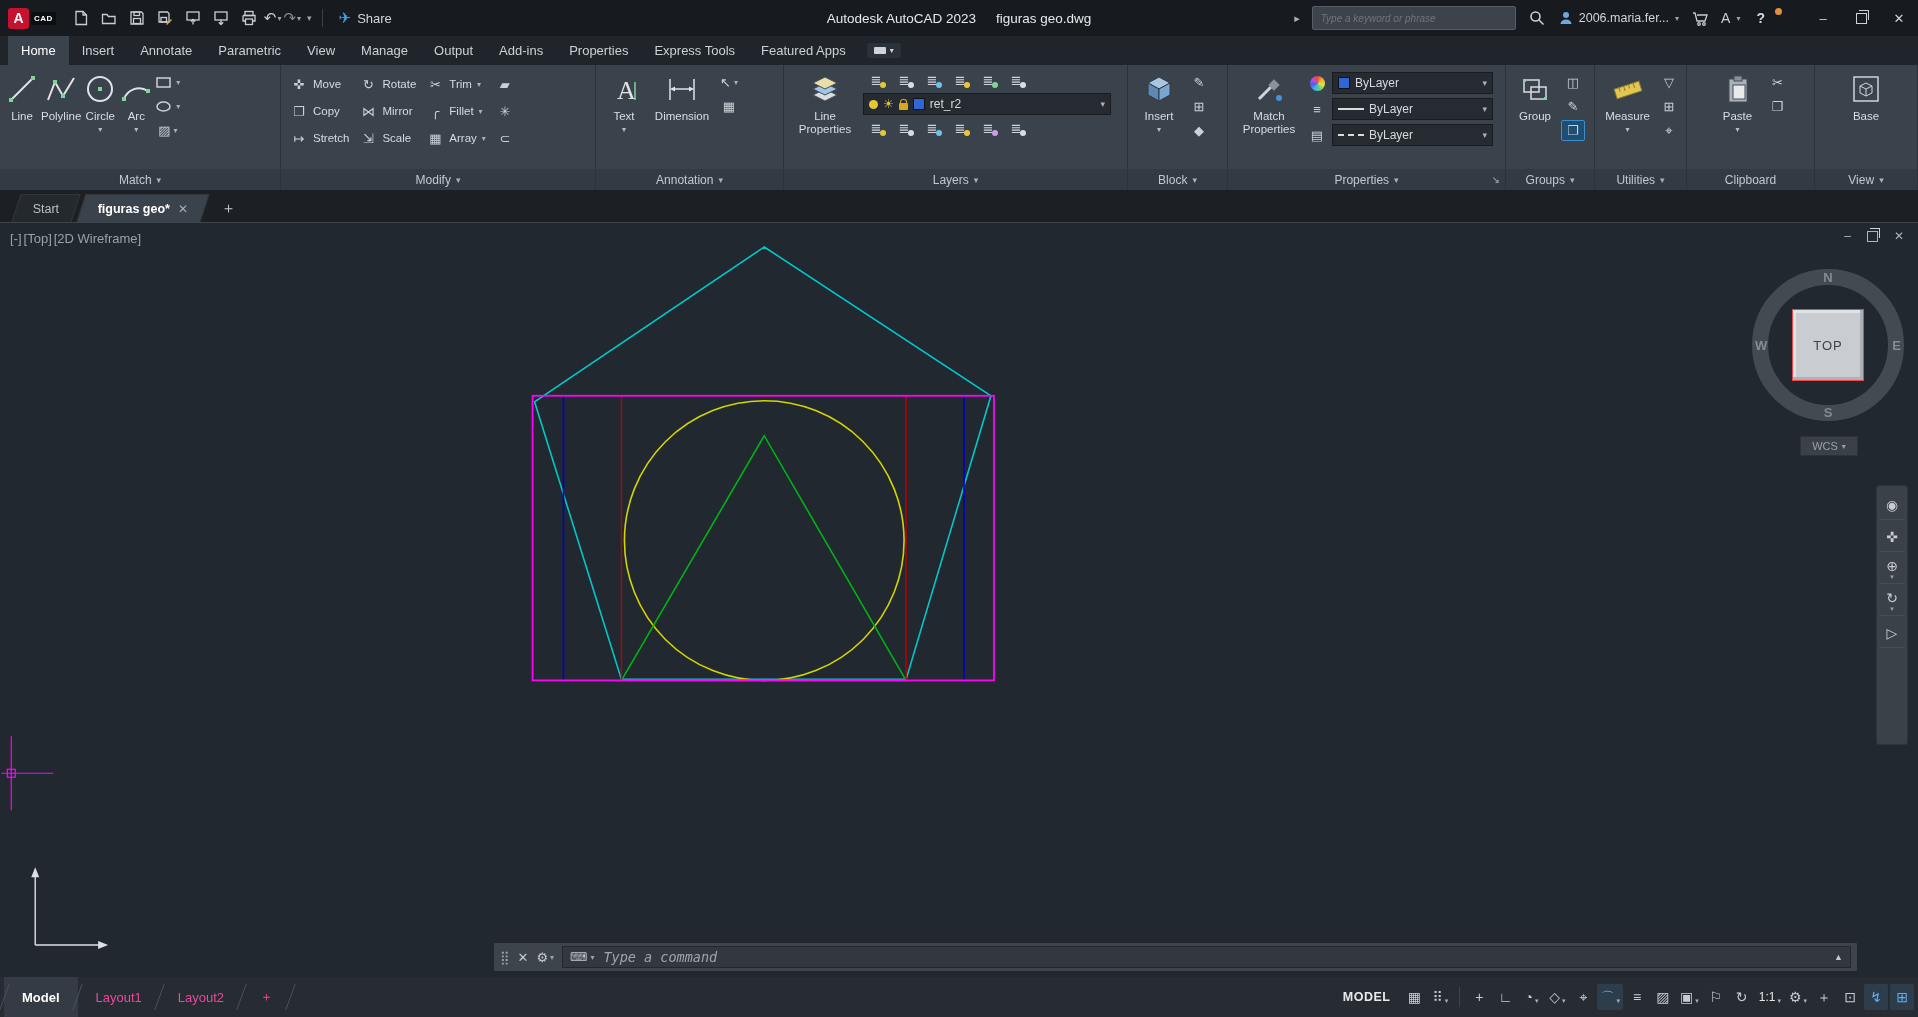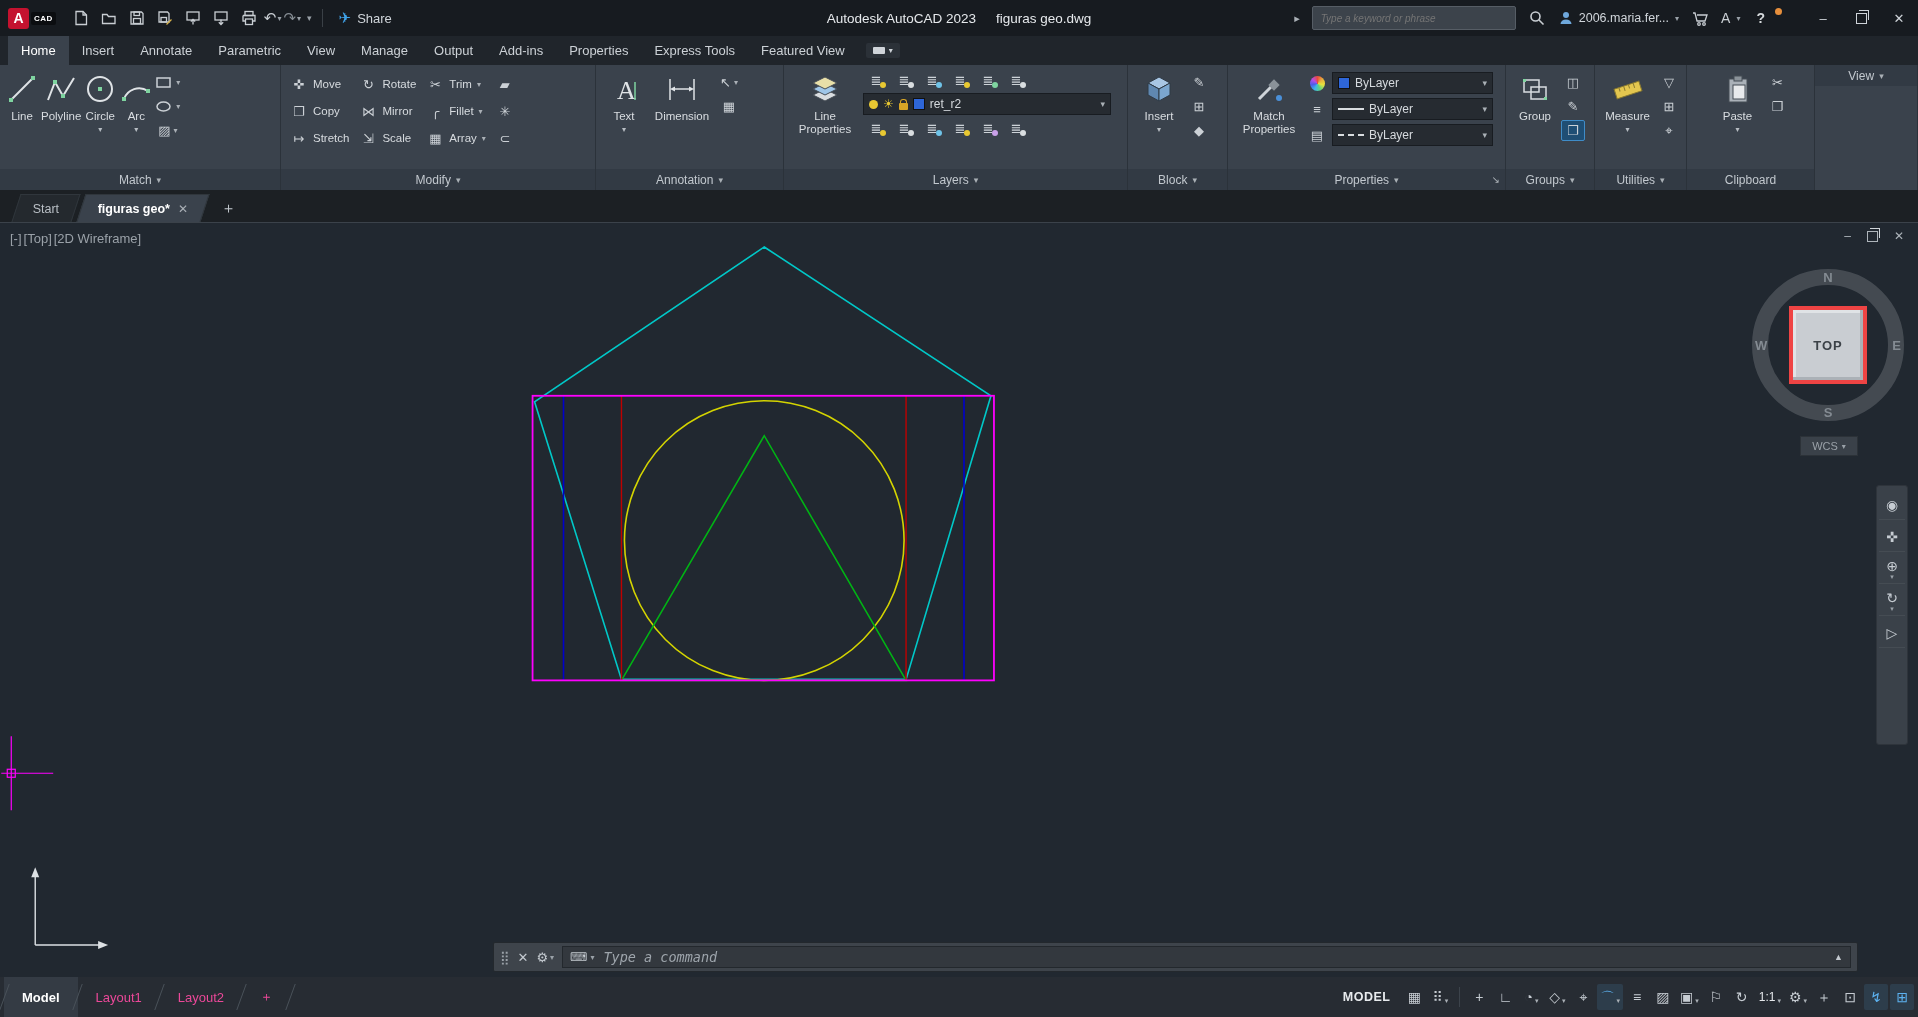--- a/index.html
+++ b/index.html
@@ -114,21 +114,21 @@
   .canvas-svg{position:absolute;inset:0;width:100%;height:100%;}
   
   .vcube{position:absolute;left:1752px;top:46px;width:152px;height:152px;z-index:5;}
   .vring{position:absolute;inset:0;border-radius:50%;border:16px solid rgba(125,131,138,.38);box-sizing:border-box;}
   .vl{position:absolute;color:#848b92;font-size:13px;font-weight:bold;}
   .vl.n{top:1px;left:50%;transform:translateX(-50%);}
   .vl.s{bottom:1px;left:50%;transform:translateX(-50%);}
   .vl.w{left:3px;top:50%;transform:translateY(-50%);}
   .vl.e{right:3px;top:50%;transform:translateY(-50%);}
   .vface{position:absolute;left:50%;top:50%;transform:translate(-50%,-50%);width:70px;height:70px;
-    background:#c9cdd2;border:4px solid #ef4444;color:#3c4248;font-weight:bold;font-size:13px;display:flex;
+    background:#c9cdd2;border:1px solid #ef4444;color:#3c4248;font-weight:normal;font-size:13px;display:flex;
     align-items:center;justify-content:center;letter-spacing:1px;
     box-shadow:inset -3px -3px 0 #abb1b7, inset 3px 3px 0 #e0e3e6;}
   .wcs{position:absolute;left:1800px;top:213px;width:56px;height:18px;background:#3a4149;border:1px solid #2c3238;
     color:#9aa1a8;font-size:11px;display:flex;align-items:center;justify-content:center;gap:4px;z-index:5;}
   .wcs .c{font-size:8px;}
   
   .navbar{position:absolute;left:1876px;top:262px;width:30px;height:248px;background:rgba(62,68,76,.88);
     border:1px solid #2e343b;border-radius:3px;display:flex;flex-direction:column;align-items:center;
     padding:5px 0;gap:3px;z-index:5;}
   .nv{width:26px;height:28px;display:flex;flex-direction:column;align-items:center;justify-content:center;
@@ -283,21 +283,21 @@
       <div class="rtab active">Home</div>
       <div class="rtab">Insert</div>
       <div class="rtab">Annotate</div>
       <div class="rtab">Parametric</div>
       <div class="rtab">View</div>
       <div class="rtab">Manage</div>
       <div class="rtab">Output</div>
       <div class="rtab">Add-ins</div>
       <div class="rtab">Properties</div>
       <div class="rtab">Express Tools</div>
-      <div class="rtab">Featured View</div>
+      <div class="rtab">Featured Apps</div>
     </div>
   <div class="ribbon-toggle">
     <span class="bar"></span>
     <span class="c">▾</span>
   </div>
 </div>
 
 <div class="ribbon">
 
   <div class="panel p-draw">
@@ -684,20 +684,33 @@
             <span>❐</span>
           </span>
       </div>
     </div>
     <div class="plabel">
       <span>Clipboard</span>
     </div>
   </div>
 
   <div class="panel p-view">
+    <div class="pbody" style="justify-content:center;">
+      <div class="bigbtn" style="width:56px;">
+        <span class="ic">
+            <svg width="34" height="34">
+              <rect x="5" y="5" width="24" height="24" fill="none" stroke="#cfd4d9" stroke-width="1.5"></rect>
+              <polygon points="17,11 23,14 17,17 11,14" fill="none" stroke="#cfd4d9"></polygon>
+              <polyline points="11,14 11,21 17,24 23,21 23,14" fill="none" stroke="#cfd4d9"></polyline>
+              <line x1="17" y1="17" x2="17" y2="24" stroke="#cfd4d9"></line>
+            </svg>
+          </span>
+        <span>Base</span>
+      </div>
+    </div>
     <div class="plabel">
       <span>View</span>
         <span class="c">▾</span>
     </div>
   </div>
 </div>
 
 <div class="ftabs">
   <div class="ftab">
       <span>

